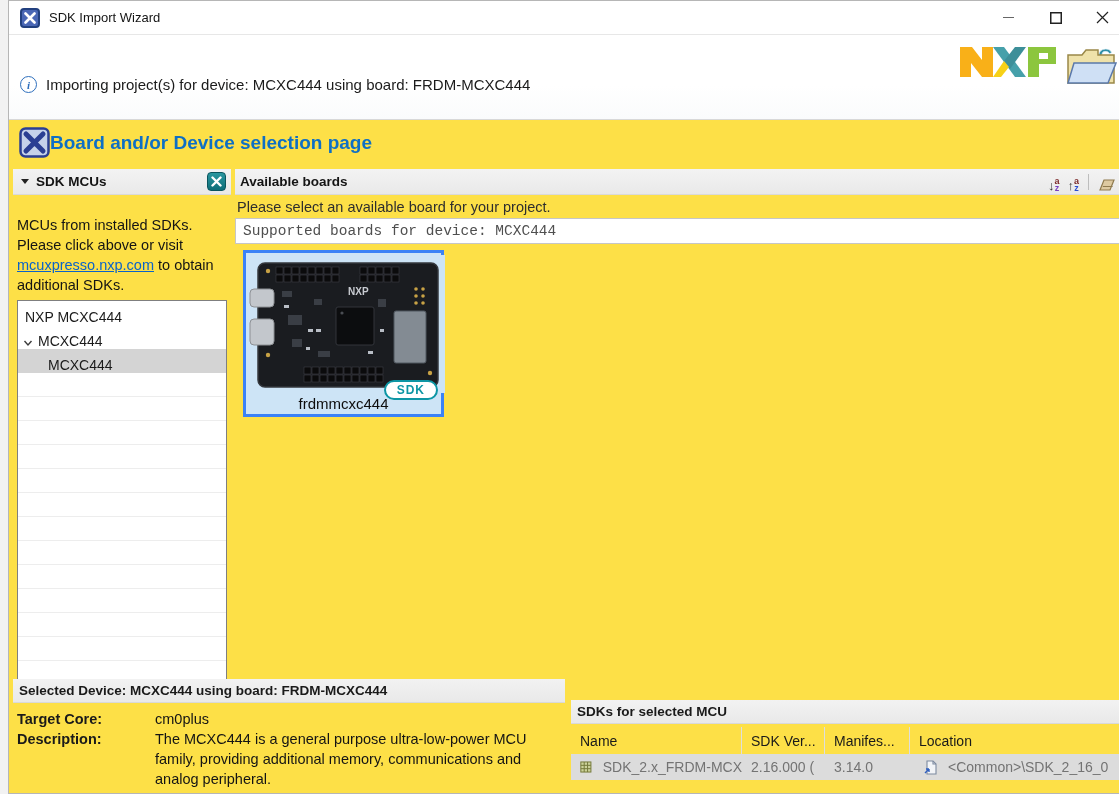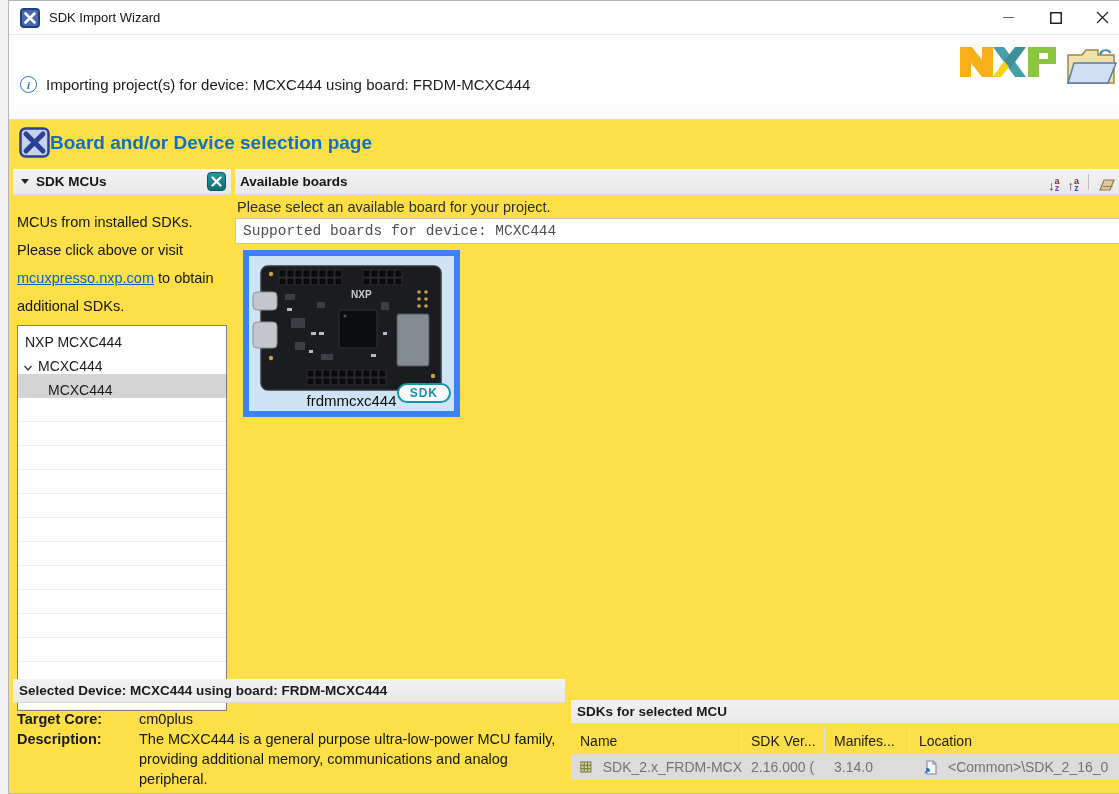--- a/index.html
+++ b/index.html
@@ -39,54 +39,54 @@
     border-bottom:1px solid #dadada; display:flex; align-items:center; padding:0 5px; }
   .section-title { font-weight:bold; font-size:13.5px; color:#141414; }
   .tri-down { width:0; height:0; border-left:4px solid transparent; border-right:4px solid transparent;
     border-top:5px solid #222; margin:0 7px 0 3px; }
   .teal-close { margin-left:auto; width:19px; height:19px; border-radius:4px;
     background:linear-gradient(#2b97a0,#0d6e78); border:1.5px solid #0a555e;
     display:flex; align-items:center; justify-content:center; padding:0; }
 
   
   .left-panel { position:absolute; left:4px; top:168px; width:218px; }
-  .mcu-desc { font-size:14.5px; line-height:28px; padding:13px 0 2px 4px; color:#141414; }
+  .mcu-desc { font-size:14.5px; line-height:20px; padding:20px 0 2px 4px; color:#141414; }
   .mcu-desc a { color:#0a62c9; text-decoration:underline; }
   .mcu-list { margin:3px 4px 0 4px; height:386px; border:1px solid #7f7f7f; background:#fff; overflow:hidden; }
   .tree-row { height:24px; display:flex; align-items:flex-end; font-size:14px; white-space:nowrap; }
   .tree-row.root { padding-left:7px; }
   .tree-row.node { padding-left:4px; gap:4px; }
   .tree-row.leaf { padding-left:30px; background:#d4d4d4; }
   .empty-row { height:24px; border-bottom:1px solid #ededed; }
 
   
   .right-panel { position:absolute; left:226px; top:168px; width:887px; }
   .bar-icons { margin-left:auto; display:flex; align-items:center; gap:6px; }
   .sort-btn { display:flex; align-items:flex-end; background:none; border:none; padding:0 1px; height:20px; }
   .sort-arrow { font-size:13px; line-height:13px; color:#333; }
   .sort-letters { display:flex; flex-direction:column; line-height:7px; font-size:9px; font-weight:bold; }
   .ltr-a { color:#7c2a2a; } .ltr-z1 { color:#7a3fbf; } .ltr-z2 { color:#2d4fd0; }
   .bar-sep { width:1px; height:16px; background:#bdbdbd; margin:0 2px; }
   .instruction { font-size:14.5px; color:#2e2e2e; padding:4px 2px 3px 2px; }
   .board-filter { width:100%; height:26px; border:1px solid #c6c6c6; font-size:14.5px; color:#4f4f4f;
     padding:0 7px; font-family:Liberation Mono, monospace; outline:none; background:#fff; }
-  .board-card { position:relative; margin:6px 0 0 8px; width:217px; height:167px;
-    background:#cde4f6; border:6px solid #3b82f6; cursor:default; }
+  .board-card { position:relative; margin:6px 0 0 8px; width:201px; height:167px;
+    background:#cde4f6; border:3px solid #3b82f6; cursor:default; }
   .board-photo { position:absolute; top:2px; left:2px; }
   .sdk-badge { position:absolute; right:3px; top:127px; background:#ffffff; border:2px solid #0d96a5;
     border-radius:11px; color:#0d96a5; font-weight:bold; font-size:12px; padding:1px 11px; letter-spacing:1px; }
   .board-name { position:absolute; bottom:2px; left:0; right:0; text-align:center; font-size:15px; color:#0d0d0d; }
 
   
   .bottom-left  { position:absolute; left:4px;  top:678px; width:552px; }
   .bottom-right { position:absolute; left:562px; top:699px; width:551px; }
   .bottom-bar { height:24px; background:linear-gradient(#f2f2f2,#e9e9e9); border-bottom:1px solid #d9d9d9;
     display:flex; align-items:center; padding-left:6px; font-weight:bold; font-size:13.5px; }
   .detail-grid { display:grid; grid-template-columns:118px 1fr; font-size:14.5px; line-height:20px;
-    padding:6px 0 0 4px; column-gap:4px; }
+    padding:6px 0 0 4px; column-gap:20px; }
   .detail-label { font-weight:bold; }
   .detail-value { color:#141414; }
 
   .sdk-table { margin-top:3px; font-size:14px; }
   .thead, .trow { display:grid; grid-template-columns:171px 83px 85px 1fr; align-items:center; }
   .thead { height:27px; }
   .th { height:100%; display:flex; align-items:center; padding-left:9px; border-right:1px solid #dedede; }
   .th:last-child { border-right:none; }
   .trow { height:26px; background:#dcdcdc; color:#737373; }
   .td { padding-left:9px; white-space:nowrap; overflow:hidden; display:flex; align-items:center; gap:11px; }

